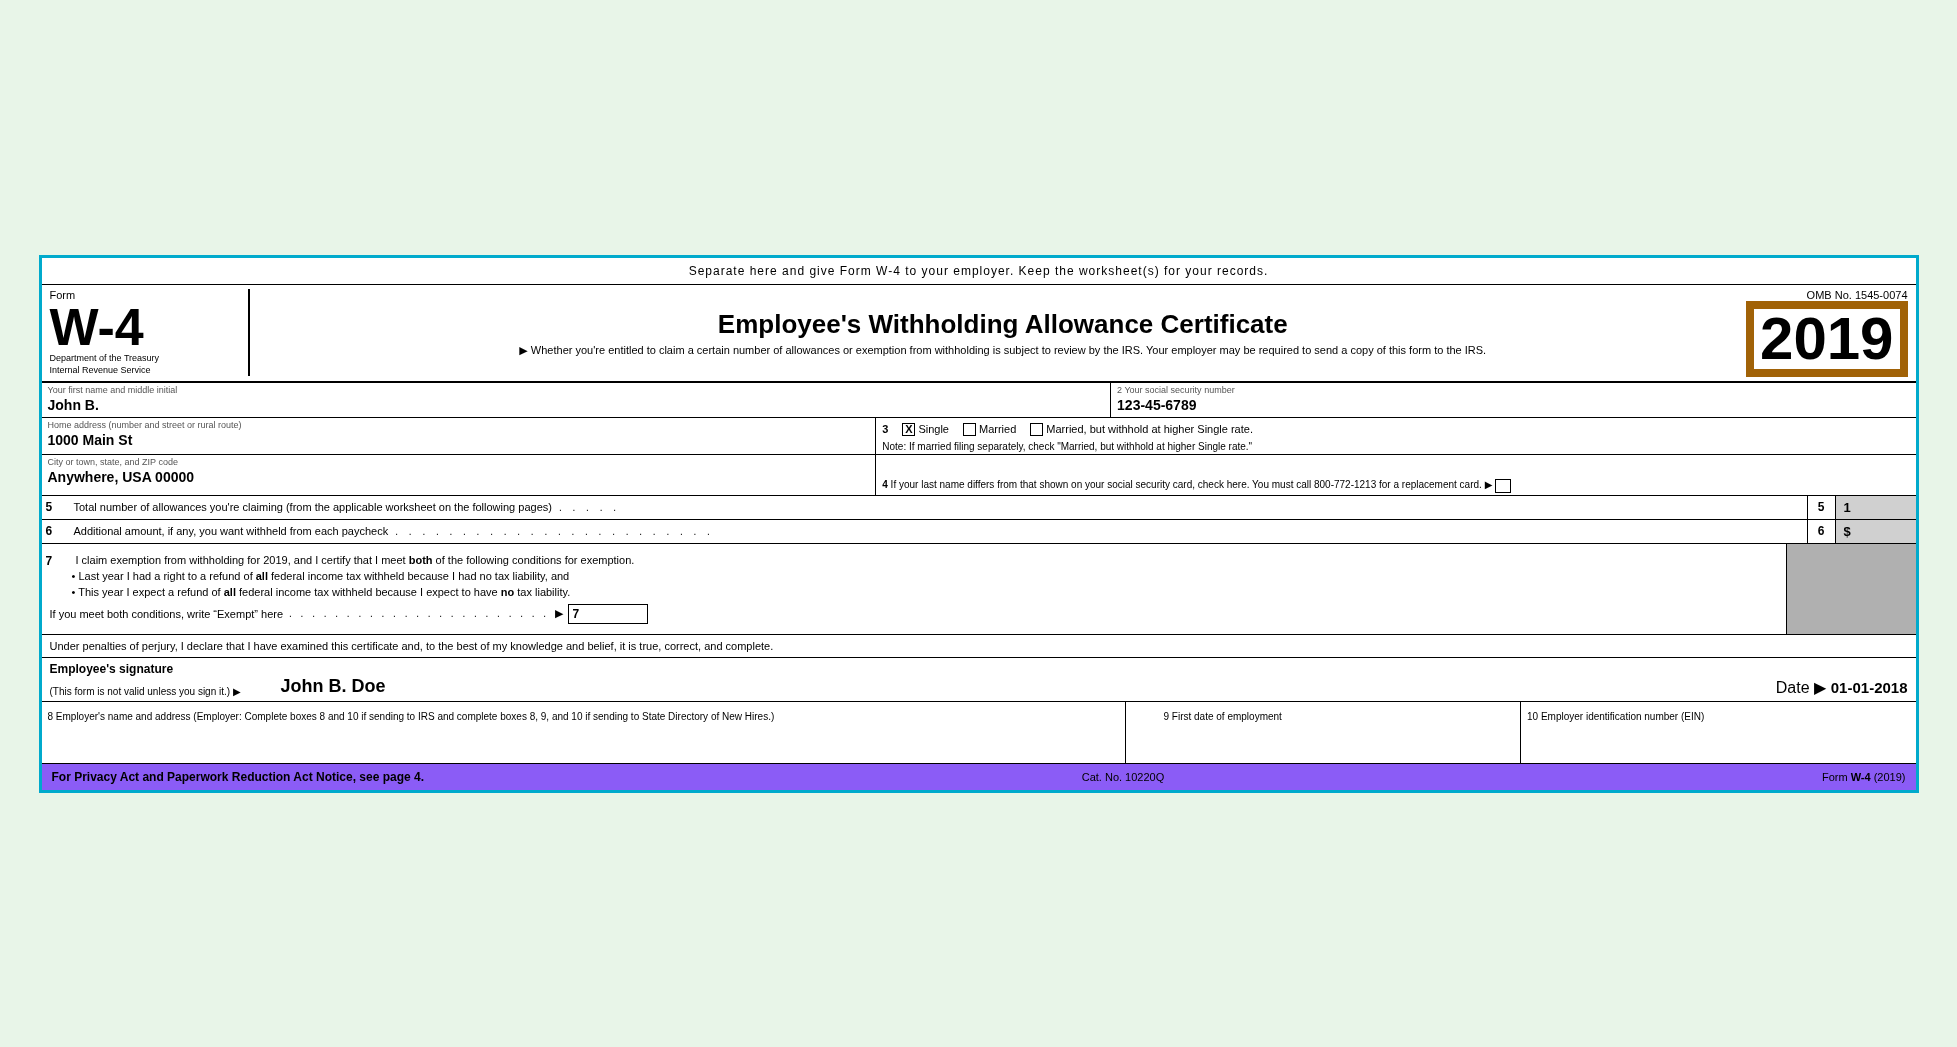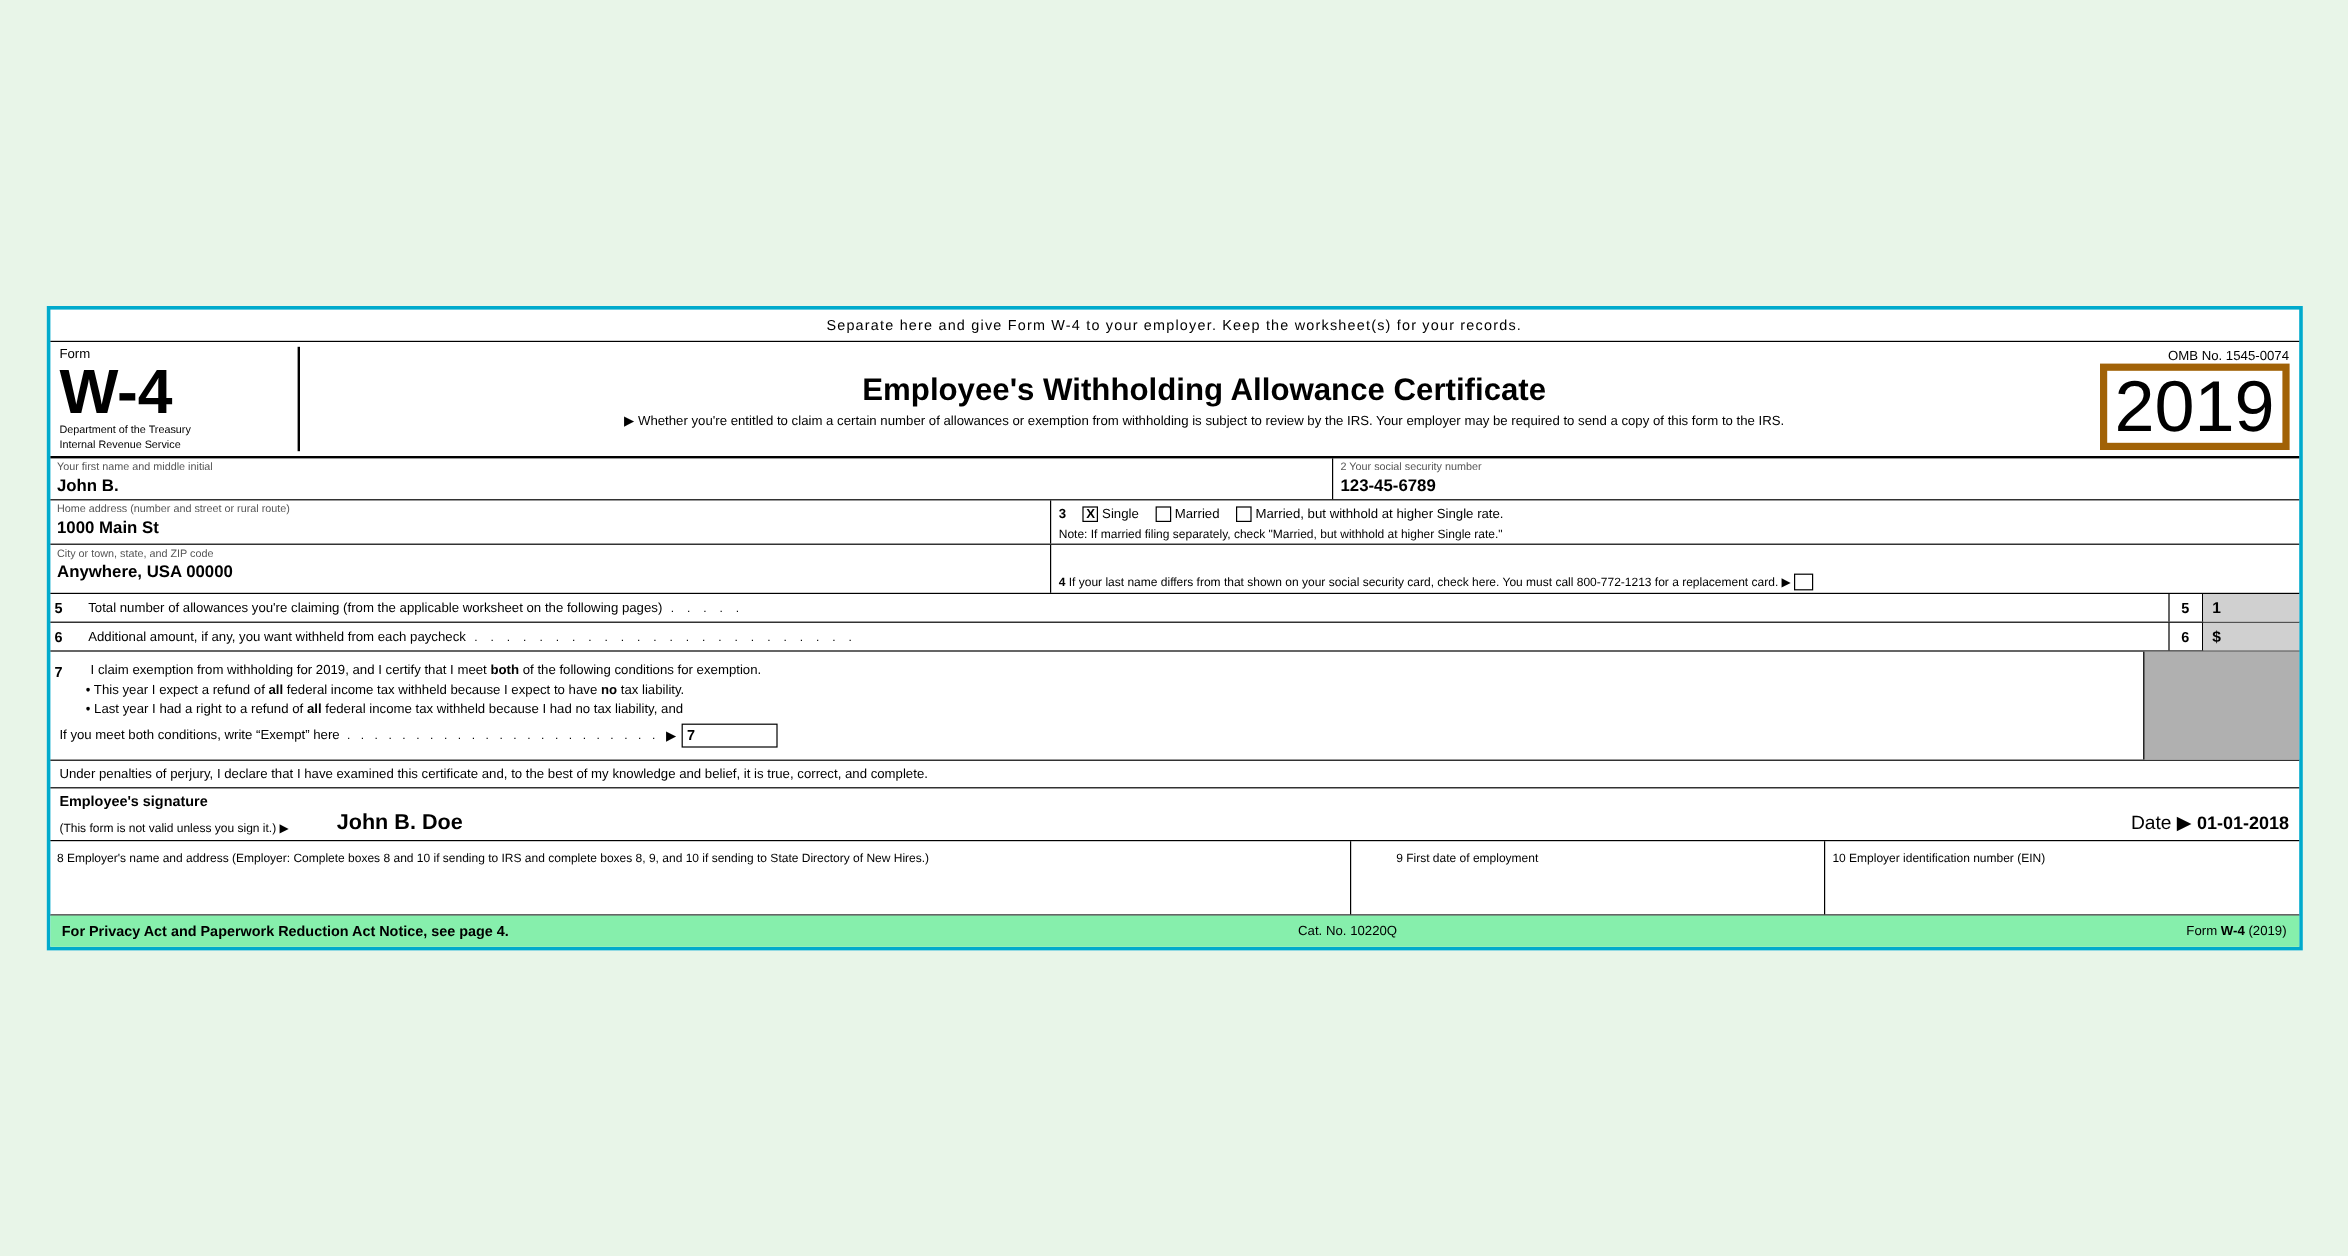--- a/index.html
+++ b/index.html
@@ -76,24 +76,24 @@
       display: flex;
       flex-direction: column;
       align-items: flex-end;
     }
     .omb-text {
       font-size: 11px;
       color: #000;
     }
     .year-big {
       font-size: 60px;
-      font-weight: 400;
+      font-weight: 700;
       color: #000;
       line-height: 1;
-      border: 6px solid #a16207;
+      border: 8px solid #a16207;
       padding: 0 6px;
     }
     .cell-label {
       font-size: 9px;
       color: #555;
       display: block;
     }
     .cell-value {
       font-size: 14px;
       font-weight: bold;
@@ -229,21 +229,21 @@
     .employer-row {
       display: flex;
       border-bottom: 1px solid #000;
     }
     .footer-row {
       display: flex;
       justify-content: space-between;
       padding: 6px 10px;
       font-size: 11px;
       align-items: center;
-      background: #86efac;
+      background: #8b5cf6;
     }
     .footer-bold {
       font-weight: bold;
       font-size: 12px;
     }
     .num-row5 {
       display: flex;
       border-bottom: 1px solid #000;
       align-items: center;
     }
@@ -389,24 +389,24 @@
   </div>
 
   <div class="row7-area">
     <div class="row7-main">
       <div class="row7-text-area">
         <div style="display:flex;padding:4px 4px 0 4px;">
           <span style="font-weight:bold;font-size:12px;width:30px;flex-shrink:0;">7</span>
           <span style="font-size:11px;">I claim exemption from withholding for 2019, and I certify that I meet <strong>both</strong> of the following conditions for exemption.</span>
         </div>
         <div class="row7-bullet">
+          • Last year I had a right to a refund of <strong>all</strong> federal income tax withheld because I had no tax liability, and
+        </div>
+        <div class="row7-bullet">
           • This year I expect a refund of <strong>all</strong> federal income tax withheld because I expect to have <strong>no</strong> tax liability.
-        </div>
-        <div class="row7-bullet">
-          • Last year I had a right to a refund of <strong>all</strong> federal income tax withheld because I had no tax liability, and
         </div>
         <div class="row7-exempt">
           <span>If you meet both conditions, write “Exempt” here</span>
           <span style="letter-spacing:3px;font-size:10px;padding:0 6px;">. . . . . . . . . . . . . . . . . . . . . . .</span>
           <span style="font-size:11px;">▶</span>
           <div style="border:1px solid #000;width:80px;height:20px;margin:0 4px;display:flex;align-items:center;padding:0 4px;">
             <span style="font-weight:bold;font-size:12px;">7</span>
           </div>
         </div>
       </div>

